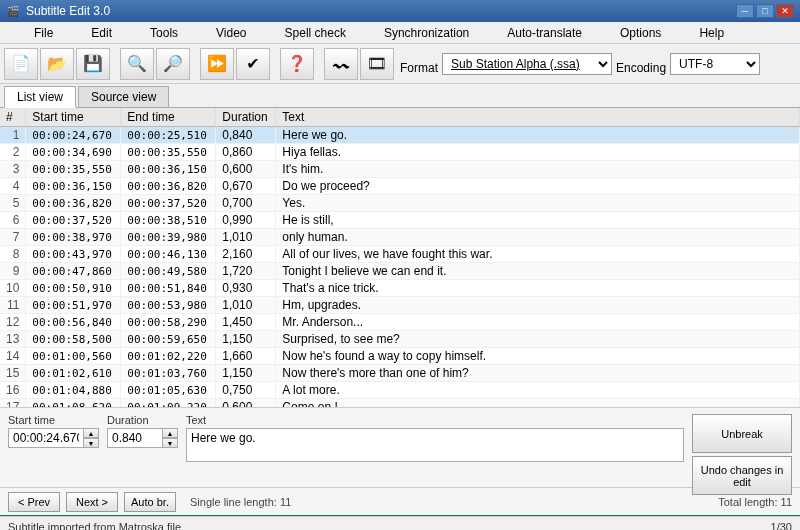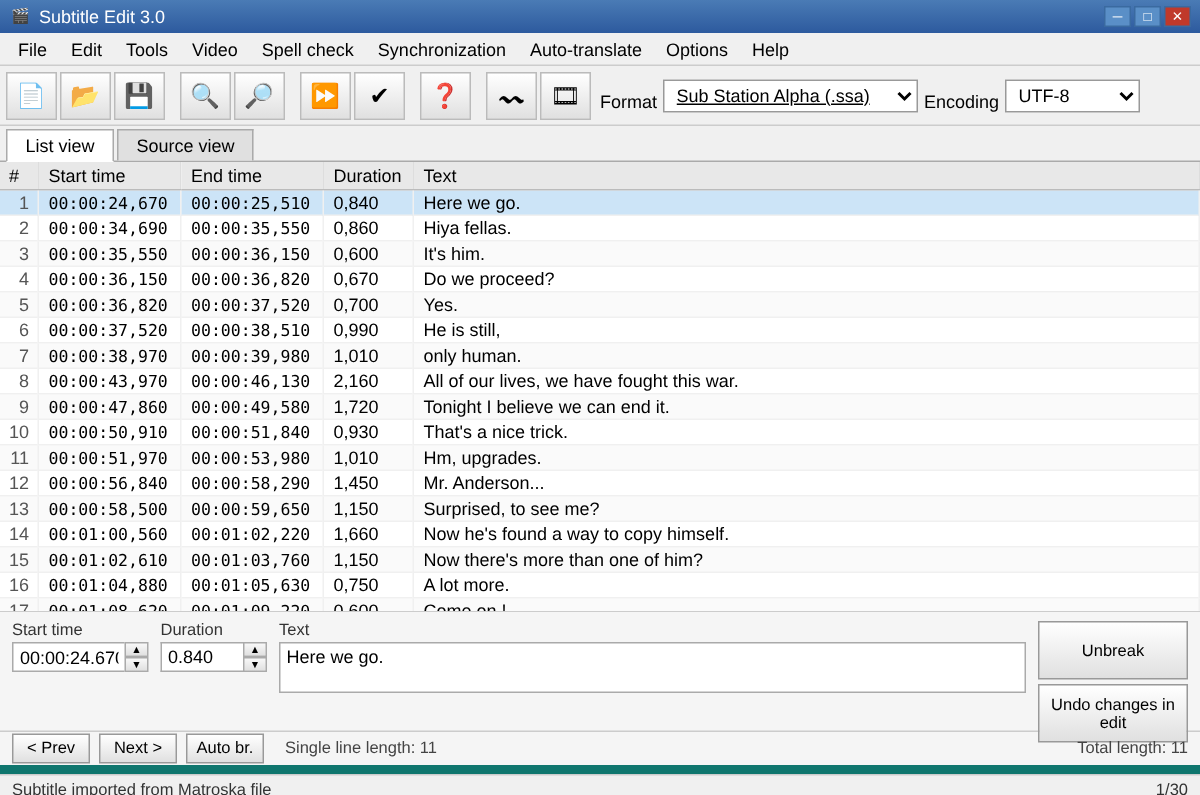--- a/index.html
+++ b/index.html
@@ -65,20 +65,21 @@
       display: flex;
       align-items: center;
       padding: 0 4px;
     }
     .menu-item {
       padding: 2px 8px;
       cursor: pointer;
       height: 100%;
       display: flex;
       align-items: center;
+      margin-left: 22px;
     }
 
     
     #toolbar {
       background: #f0f0f0;
       border-bottom: 1px solid #ccc;
       height: 40px;
       display: flex;
       align-items: center;
       padding: 0 4px;
@@ -249,21 +250,21 @@
       border: 1px solid #999;
       background: linear-gradient(to bottom, #fff, #e0e0e0);
       cursor: pointer;
       font-size: 11px;
       text-align: center;
     }
 
     
     #bottom-bar {
       background: #f5f5f5;
-      border-bottom: 6px solid #0f766e;
+      border-bottom: 1px solid #0f766e;
       height: 28px;
       display: flex;
       align-items: center;
       padding: 0 8px;
       gap: 6px;
     }
     .nav-btn {
       width: 52px;
       height: 20px;
       border: 1px solid #999;

